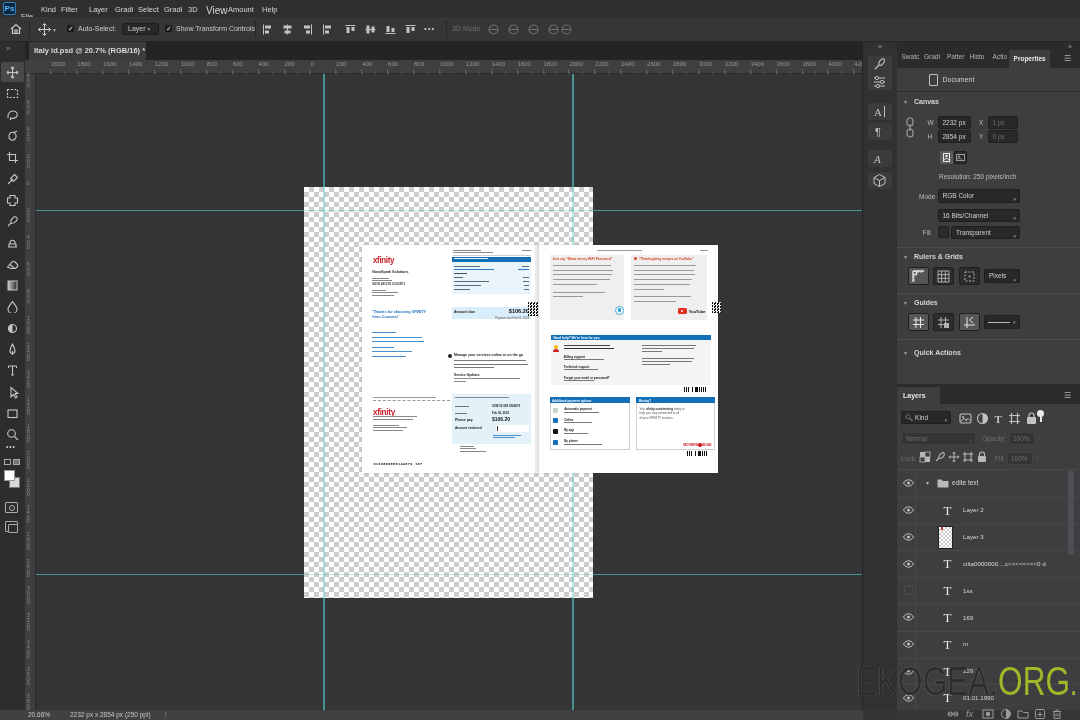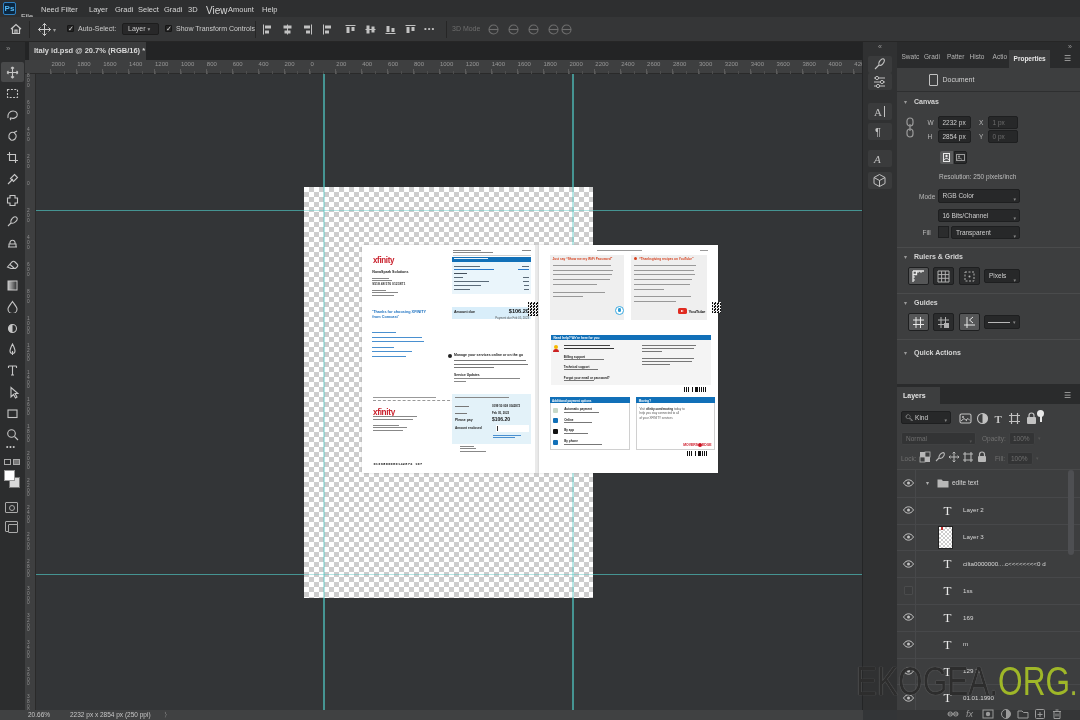--- a/index.html
+++ b/index.html
@@ -5,21 +5,21 @@
 *{box-sizing:border-box;}
 .abs{position:absolute;}
 #stage{position:relative;width:1080px;height:720px;overflow:hidden;}
 </style></head>
 <body>
 <div id="stage">
 
 <div class="abs" style="left:0;top:0;width:1080px;height:17px;background:#2e2f30;"></div>
 <div class="abs" style="left:3px;top:2px;width:13px;height:13px;background:#0b2740;border:1px solid #2f80c0;border-radius:2px;color:#53b9f5;font-size:8px;font-weight:bold;text-align:center;line-height:11px;">Ps</div>
 <div class="abs" style="left:21px;top:12px;font-size:7.5px;color:#d6d6d6;">File</div>
-<div class="abs" style="left:41px;top:4.5px;font-size:7.5px;color:#d6d6d6;">Need</div>
+<div class="abs" style="left:41px;top:4.5px;font-size:7.5px;color:#d6d6d6;">Kind</div>
 <div class="abs" style="left:61px;top:4.5px;font-size:7.5px;color:#d6d6d6;">Filter</div>
 <div class="abs" style="left:89px;top:4.5px;font-size:7.5px;color:#d6d6d6;">Layer</div>
 <div class="abs" style="left:115px;top:4.5px;font-size:7.5px;color:#d6d6d6;">Gradi</div>
 <div class="abs" style="left:138px;top:4.5px;font-size:7.5px;color:#d6d6d6;">Select</div>
 <div class="abs" style="left:164px;top:4.5px;font-size:7.5px;color:#d6d6d6;">Gradi</div>
 <div class="abs" style="left:188px;top:4.5px;font-size:7.5px;color:#d6d6d6;">3D</div>
 <div class="abs" style="left:206px;top:4.5px;font-size:10px;color:#d6d6d6;">View</div>
 <div class="abs" style="left:228px;top:4.5px;font-size:7.5px;color:#d6d6d6;">Amount</div>
 <div class="abs" style="left:262px;top:4.5px;font-size:7.5px;color:#d6d6d6;">Help</div>
 <div class="abs" style="left:0;top:17px;width:1080px;height:25px;background:#353637;border-bottom:1px solid #262626;"></div>

